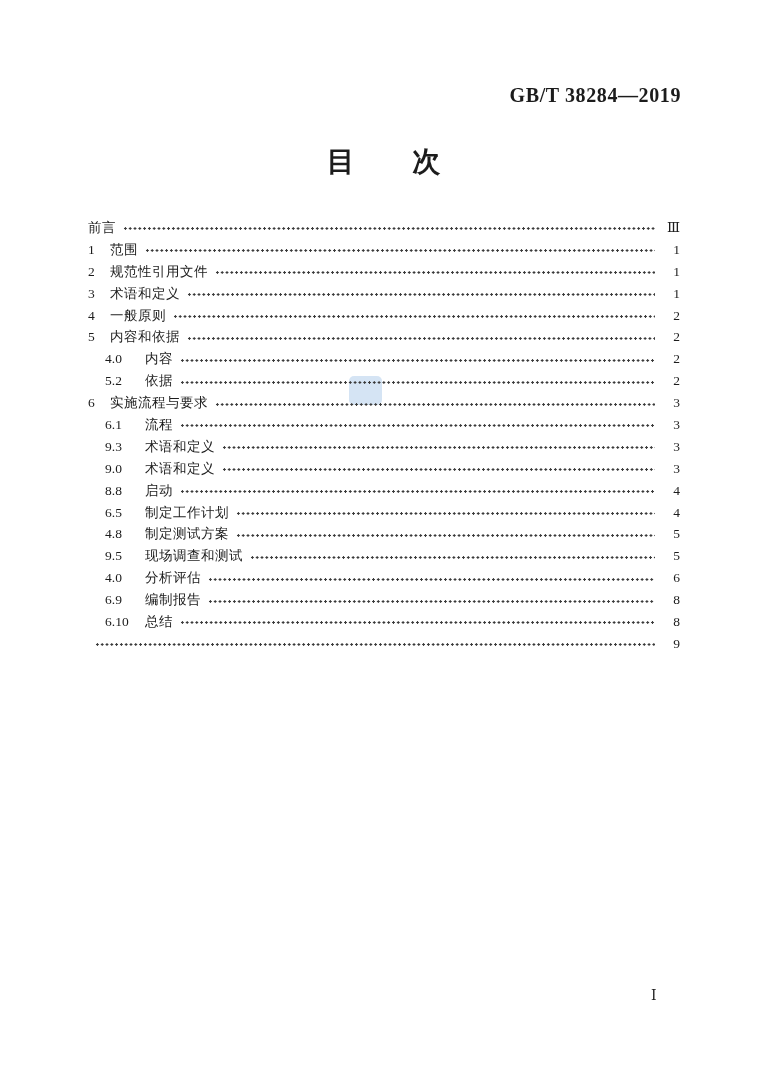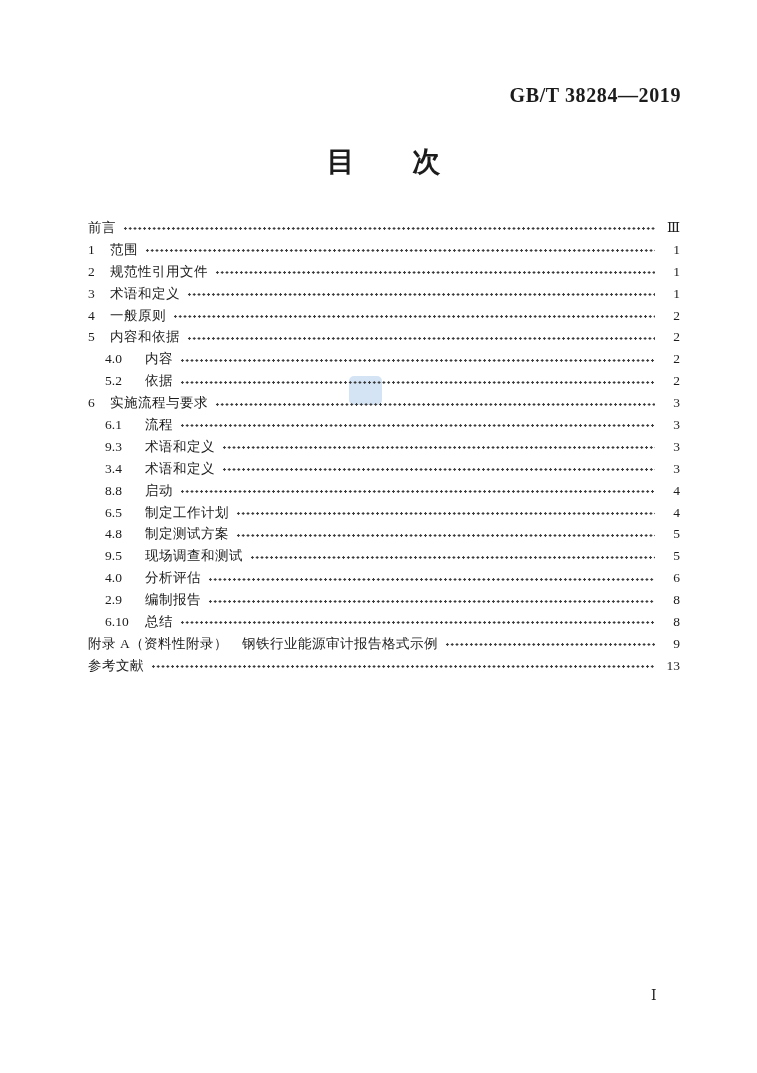--- a/index.html
+++ b/index.html
@@ -135,21 +135,21 @@
       <span class="dots"></span>
       <span class="page">3</span>
     </div>
     <div class="row lvl1">
       <span class="num">9.3</span>
       <span class="label">术语和定义</span>
       <span class="dots"></span>
       <span class="page">3</span>
     </div>
     <div class="row lvl1">
-      <span class="num">3.4</span>
+      <span class="num">9.0</span>
       <span class="label">术语和定义</span>
       <span class="dots"></span>
       <span class="page">3</span>
     </div>
     <div class="row lvl1">
       <span class="num">8.8</span>
       <span class="label">启动</span>
       <span class="dots"></span>
       <span class="page">4</span>
     </div>
@@ -171,38 +171,31 @@
       <span class="dots"></span>
       <span class="page">5</span>
     </div>
     <div class="row lvl1">
       <span class="num">4.0</span>
       <span class="label">分析评估</span>
       <span class="dots"></span>
       <span class="page">6</span>
     </div>
     <div class="row lvl1">
-      <span class="num">2.9</span>
+      <span class="num">6.9</span>
       <span class="label">编制报告</span>
       <span class="dots"></span>
       <span class="page">8</span>
     </div>
     <div class="row lvl1">
       <span class="num">6.10</span>
       <span class="label">总结</span>
       <span class="dots"></span>
       <span class="page">8</span>
     </div>
     <div class="row lvl0">
 
-      <span class="label">附录 A（资料性附录）　钢铁行业能源审计报告格式示例</span>
       <span class="dots"></span>
       <span class="page">9</span>
     </div>
-    <div class="row lvl0">
-
-      <span class="label">参考文献</span>
-      <span class="dots"></span>
-      <span class="page">13</span>
-    </div>
   </div>
 
 <div class="footer-page">Ⅰ</div>
 
 </body></html>

